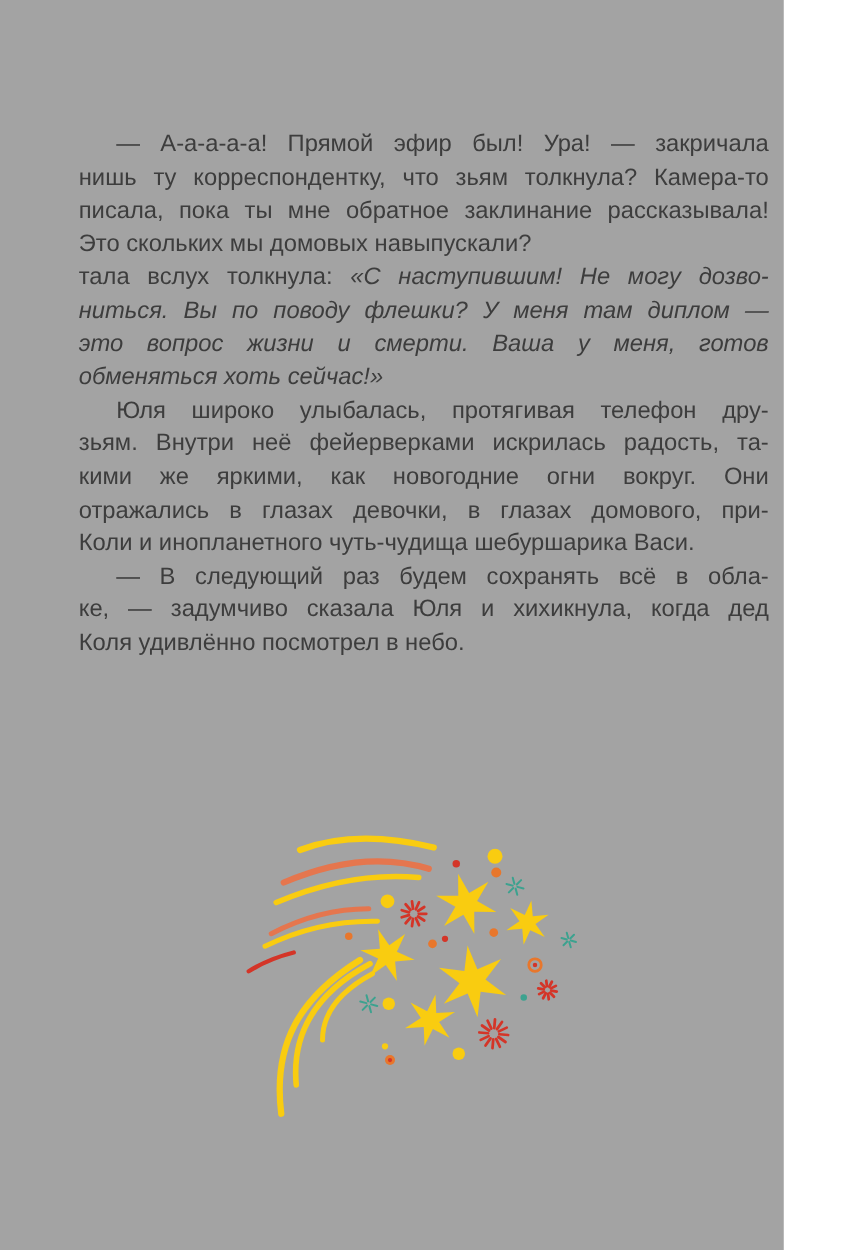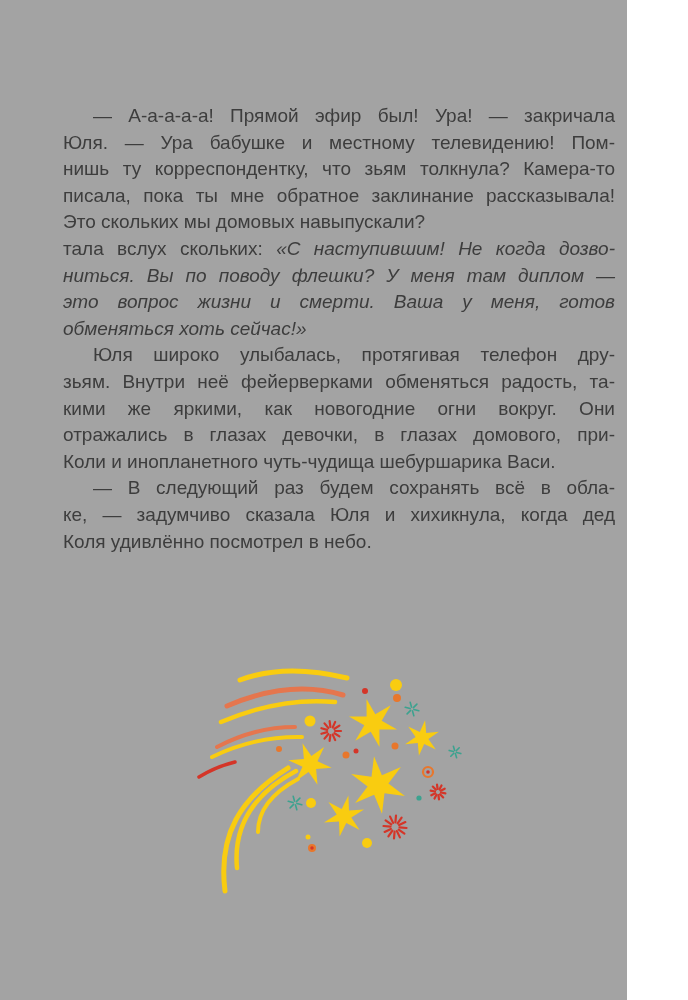--- a/index.html
+++ b/index.html
@@ -38,30 +38,29 @@
     left:185px;top:650px;
     width:300px;height:260px;
   }
 </style>
 </head>
 <body>
 
 <div id="page">
   <div id="text-block">
       <div class="line indent"><span>— А-а-а-а-а! Прямой эфир был! Ура! — закричала</span></div>
-      <div class="line"><span>Юля. — Ура бабушке и местному телевидению! Пом-</span></div>
       <div class="line"><span>нишь ту корреспондентку, что зьям толкнула? Камера-то</span></div>
       <div class="line"><span>писала, пока ты мне обратное заклинание рассказывала!</span></div>
       <div class="line last"><span>Это скольких мы домовых навыпускали?</span></div>
-      <div class="line"><span>тала вслух скольких: </span><span class="it">«С наступившим! Не когда дозво-</span></div>
+      <div class="line"><span>тала вслух толкнула: </span><span class="it">«С наступившим! Не могу дозво-</span></div>
       <div class="line"><span class="it">ниться. Вы по поводу флешки? У меня там диплом —</span></div>
       <div class="line"><span class="it">это вопрос жизни и смерти. Ваша у меня, готов</span></div>
       <div class="line last"><span class="it">обменяться хоть сейчас!»</span></div>
       <div class="line indent"><span>Юля широко улыбалась, протягивая телефон дру-</span></div>
-      <div class="line"><span>зьям. Внутри неё фейерверками обменяться радость, та-</span></div>
+      <div class="line"><span>зьям. Внутри неё фейерверками искрилась радость, та-</span></div>
       <div class="line"><span>кими же яркими, как новогодние огни вокруг. Они</span></div>
       <div class="line"><span>отражались в глазах девочки, в глазах домового, при-</span></div>
       <div class="line last"><span>Коли и инопланетного чуть-чудища шебуршарика Васи.</span></div>
       <div class="line indent"><span>— В следующий раз будем сохранять всё в обла-</span></div>
       <div class="line"><span>ке, — задумчиво сказала Юля и хихикнула, когда дед</span></div>
       <div class="line last"><span>Коля удивлённо посмотрел в небо.</span></div>
     </div>
   <svg id="fw" viewBox="0 0 300 260" aria-hidden="true">
       <path d="M55 30 Q100 13 162 28" fill="none" stroke="#F9CC10" stroke-width="5" stroke-linecap="round"></path>
       <path d="M42 56 Q105 29 158 45" fill="none" stroke="#E5764E" stroke-width="5" stroke-linecap="round"></path>

